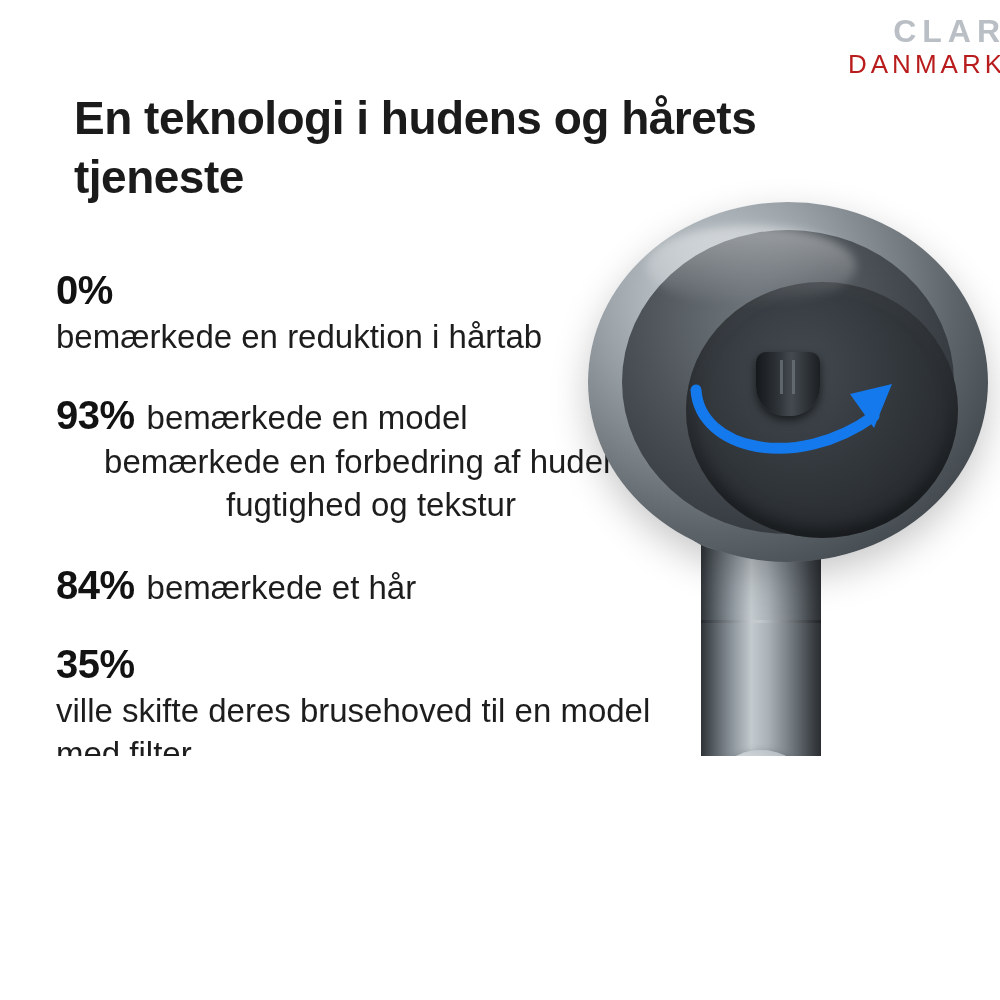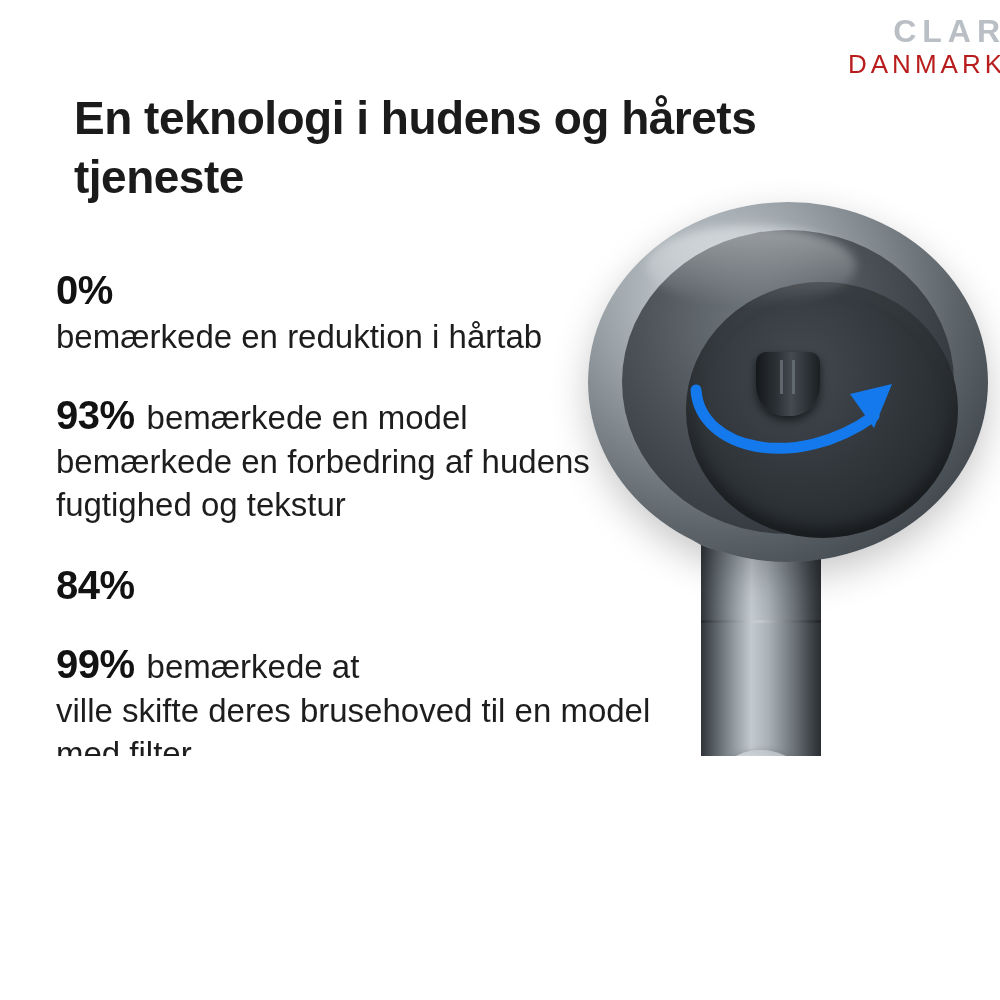--- a/index.html
+++ b/index.html
@@ -85,21 +85,21 @@
   }
   .stat-body {
     font-size: 33px;
     color: #1d1d1d;
     line-height: 1.32;
     margin-top: 2px;
   }
 
   
   .stat-1 { margin-bottom: 34px; }
-  .stat-2 { margin-bottom: 36px; }
+  .stat-2 { margin-bottom: 36px; text-align: center; }
   .stat-3 { margin-bottom: 34px; }
 
   
   .product {
     position: absolute;
     left: 560px;
     top: 190px;
     width: 440px;
     height: 810px;
   }
@@ -277,27 +277,27 @@
       <div class="stat-head">
         <span class="stat-pct">93%</span>
         <span class="stat-lead">bemærkede en model</span>
       </div>
       <div class="stat-body">bemærkede en forbedring af hudens fugtighed og tekstur</div>
     </div>
 
     <div class="stat stat-3">
       <div class="stat-head">
         <span class="stat-pct">84%</span>
+        <span class="stat-lead">bemærkede et hår</span>
       </div>
     </div>
 
     <div class="stat">
       <div class="stat-head">
-        <span class="stat-pct">99%</span>
-        <span class="stat-lead">bemærkede at</span>
+        <span class="stat-pct">35%</span>
       </div>
       <div class="stat-body">ville skifte deres brusehoved til en model med filter</div>
     </div>
 
   </div>
 
   <div class="product">
 
     <div class="handle"></div>
     <div class="handle-seam seam-a"></div>

